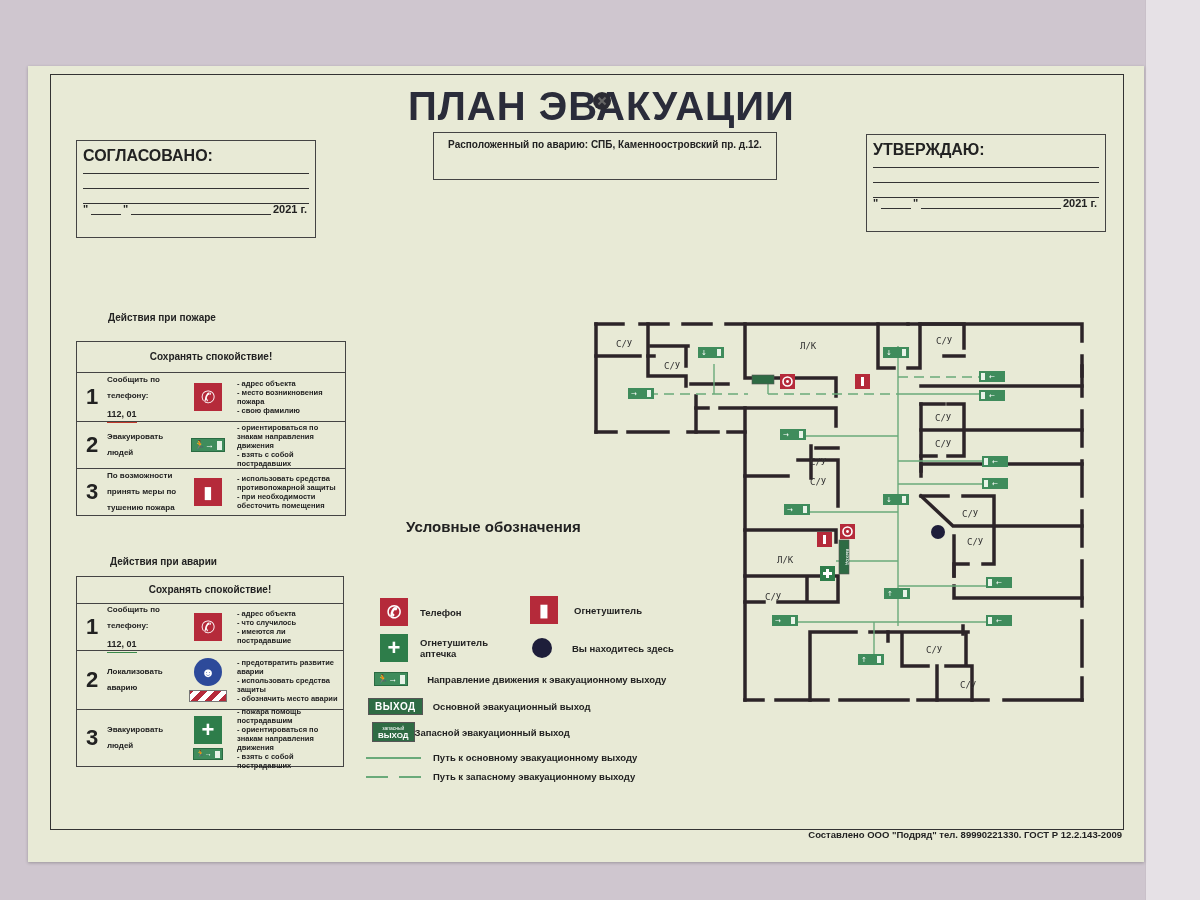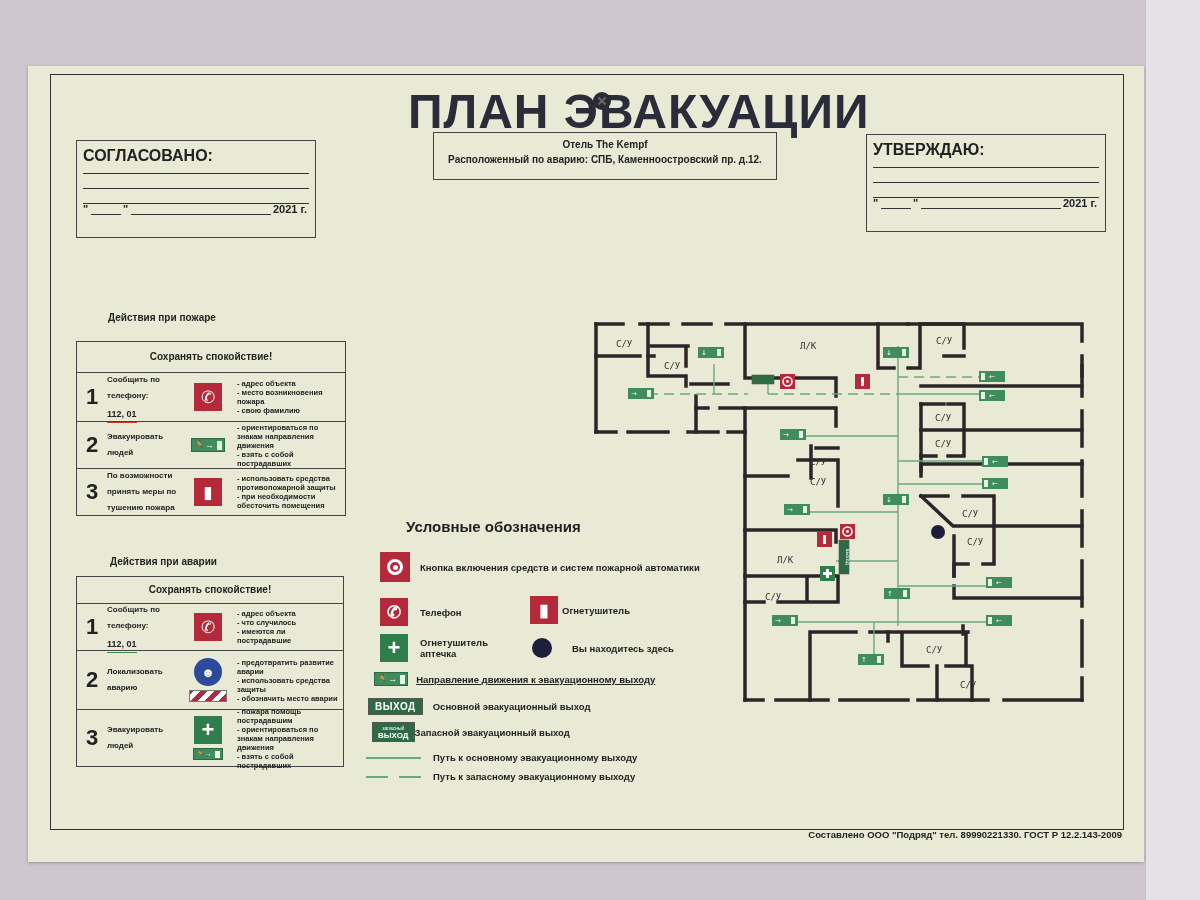--- a/index.html
+++ b/index.html
@@ -1,20 +1,20 @@
 <!DOCTYPE html>
 <html><head>
 <meta charset="utf-8">
 <style>
   html,body{margin:0;padding:0;}
   body{width:1200px;height:900px;background:#cfc6cf;position:relative;overflow:hidden;font-family:"Liberation Sans",sans-serif;color:#222;}
   .wall-right{position:absolute;left:1145px;top:0;width:55px;height:900px;background:#e6e1e6;border-left:1px solid #c9c0c9;}
   .board{position:absolute;left:28px;top:66px;width:1116px;height:796px;background:#e8ead6;box-shadow:0 1px 3px rgba(0,0,0,.25);}
   .frame{position:absolute;left:22px;top:8px;width:1072px;height:754px;border:1.5px solid #333;}
-  .title{position:absolute;left:380px;top:18px;font-size:48px;font-weight:bold;color:#2a2c3a;letter-spacing:1px;}
+  .title{position:absolute;left:380px;top:18px;font-size:40px;font-weight:bold;color:#2a2c3a;letter-spacing:1px;}
   .screw{position:absolute;left:565px;top:26px;width:18px;height:18px;border-radius:50%;background:#2b2b33;}
   .screw:before,.screw:after{content:"";position:absolute;left:4px;top:8px;width:10px;height:2px;background:#666;transform:rotate(45deg);}
   .screw:after{transform:rotate(-45deg);}
   .hotel-box{position:absolute;left:405px;top:66px;width:342px;height:42px;border:1.5px solid #444;text-align:center;font-size:10px;font-weight:bold;line-height:15px;padding-top:4px;}
   .stamp{position:absolute;border:1.5px solid #444;width:238px;height:96px;}
   .stamp .head{position:absolute;left:6px;top:6px;font-weight:bold;font-size:16px;}
   .stamp .ln{position:absolute;left:6px;right:6px;height:1px;background:#333;}
   .stamp .date{position:absolute;left:6px;right:8px;top:62px;font-size:11px;font-weight:bold;display:flex;align-items:flex-end;}
   .stamp .date .q{width:6px;}
   .stamp .date .u1{width:30px;border-bottom:1px solid #333;height:10px;margin:0 2px;}
@@ -52,21 +52,20 @@
 
 <div class="wall-right"></div>
 
 <div class="board">
   <div class="frame"></div>
 
   <div class="title">ПЛАН ЭВАКУАЦИИ</div>
   <div class="screw"></div>
 
   <div class="hotel-box">
-    <div>Отель The Kempf</div>
     <div>Расположенный по аварию: СПБ, Каменноостровский пр. д.12.</div>
   </div>
 
   <div class="stamp" style="left:48px;top:74px;">
     <div class="head">СОГЛАСОВАНО:</div>
     <div class="ln" style="top:32px;"></div>
     <div class="ln" style="top:47px;"></div>
     <div class="ln" style="top:62px;"></div>
     <div class="date">
       <span class="q">"</span>
@@ -155,47 +154,39 @@
         <div class="green-sq">+</div>
         <span class="exit-sign" style="font-size:7px;">🏃→<span class="door" style="height:7px;"></span></span>
       </div>
       <div class="notes" style="white-space:pre-line;">- пожара помощь пострадавшим
 - ориентироваться по знакам направления движения
 - взять с собой пострадавших</div>
     </div>
   </div>
 
   <div class="legend-title">Условные обозначения</div>
-  <div class="lg" style="left:352px;top:486px;">
-    <div class="red-sq" style="width:30px;height:30px;">
-        <div style="width:16px;height:16px;border-radius:50%;border:3px solid #fff;box-sizing:border-box;display:flex;align-items:center;justify-content:center;">
-          <div style="width:5px;height:5px;background:#fff;border-radius:50%;"></div>
-        </div>
-      </div>
-    <span style="margin-left:10px;">Кнопка включения средств и систем пожарной автоматики</span>
-  </div>
   <div class="lg" style="left:352px;top:532px;">
     <div class="red-sq">✆</div>
     <span style="margin-left:12px;">Телефон</span>
   </div>
   <div class="lg" style="left:502px;top:530px;">
     <div class="red-sq">▮</div>
-    <span style="margin-left:4px;">Огнетушитель</span>
+    <span style="margin-left:16px;">Огнетушитель</span>
   </div>
   <div class="lg" style="left:352px;top:568px;">
     <div class="green-sq">+</div>
     <span style="margin-left:12px;width:80px;">Огнетушитель аптечка</span>
   </div>
   <div class="lg" style="left:504px;top:572px;">
     <div class="dot-here" style="width:20px;height:20px;"></div>
     <span style="margin-left:20px;">Вы находитесь здесь</span>
   </div>
   <div class="lg" style="left:346px;top:606px;">
     <span class="exit-sign">🏃→<span class="door"></span></span>
-    <span style="margin-left:8px;text-decoration:underline;">Направление движения к эвакуационному выходу</span>
+    <span style="margin-left:19px;">Направление движения к эвакуационному выходу</span>
   </div>
   <div class="lg" style="left:340px;top:632px;">
     <span class="vyhod">ВЫХОД</span>
     <span style="margin-left:10px;">Основной эвакуационный выход</span>
   </div>
   <div class="lg" style="left:344px;top:656px;">
     <span class="zvyhod"><small>запасный</small><span>ВЫХОД</span></span>
     <span style="margin-left:0;">Запасной эвакуационный выход</span>
   </div>
   <div class="lg" style="left:338px;top:686px;">

